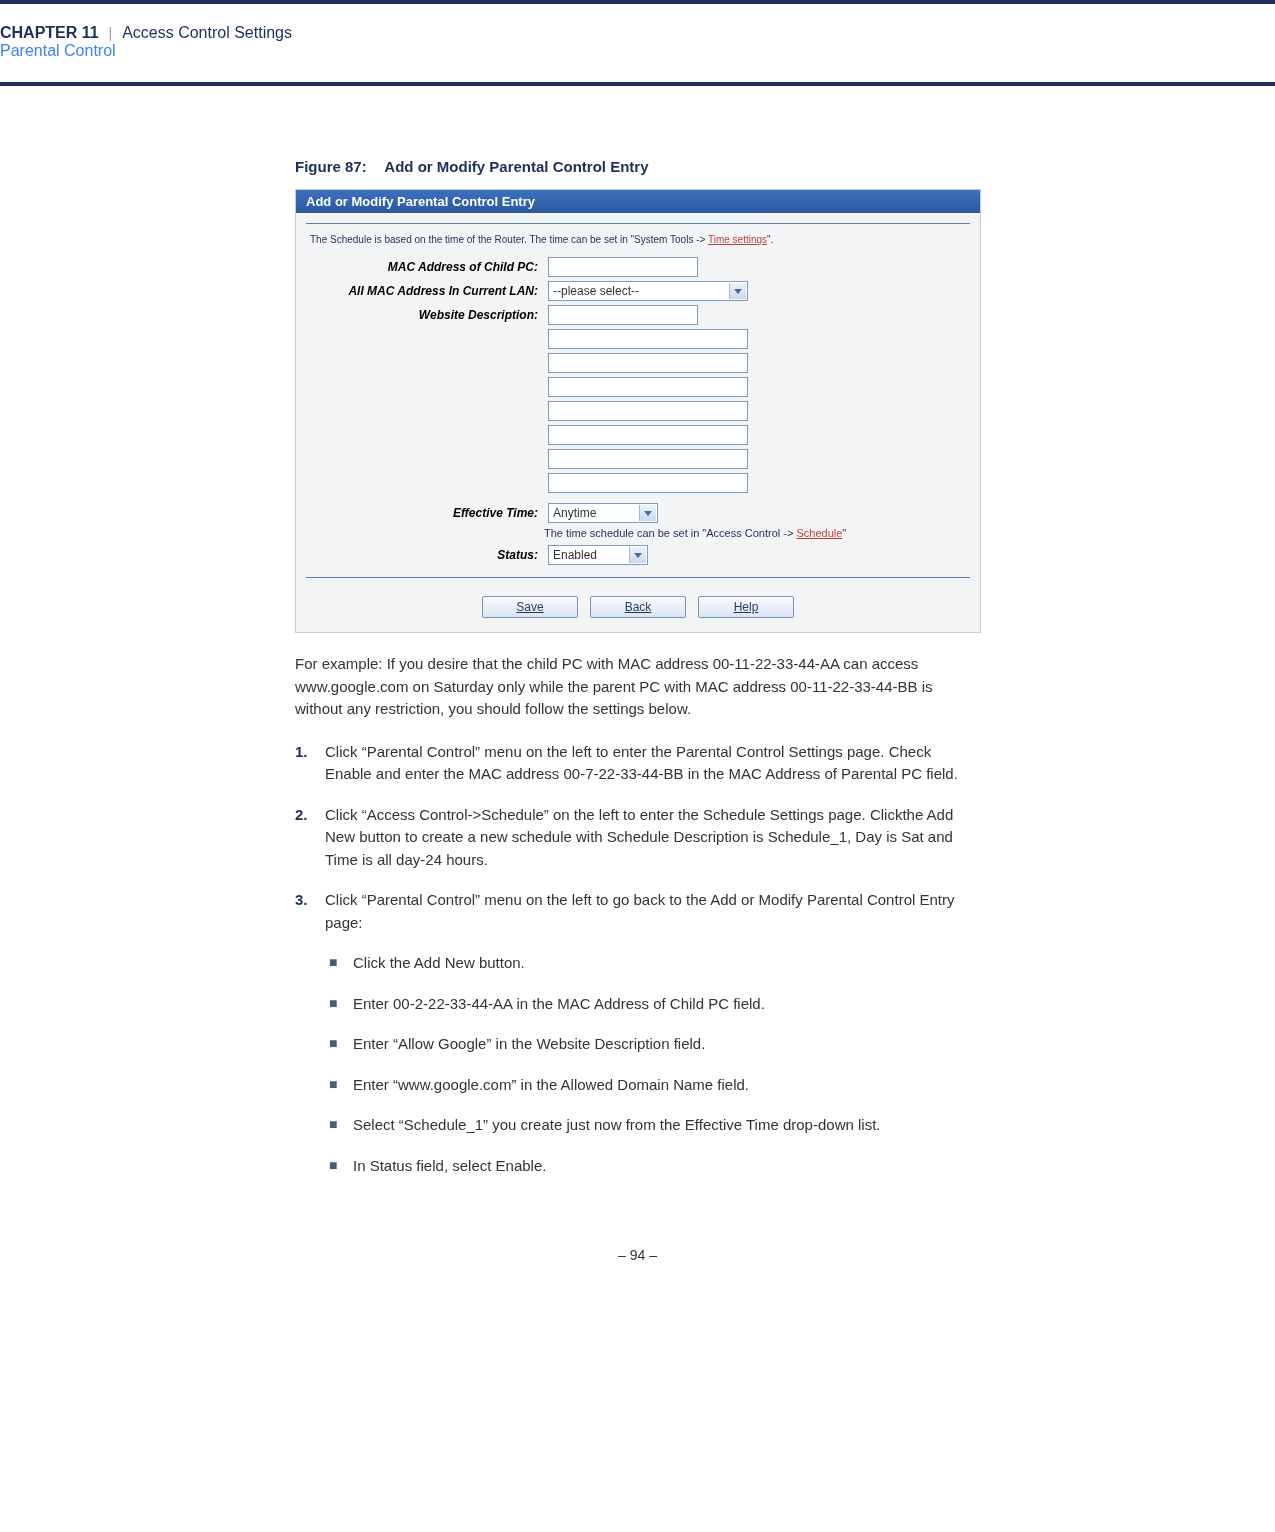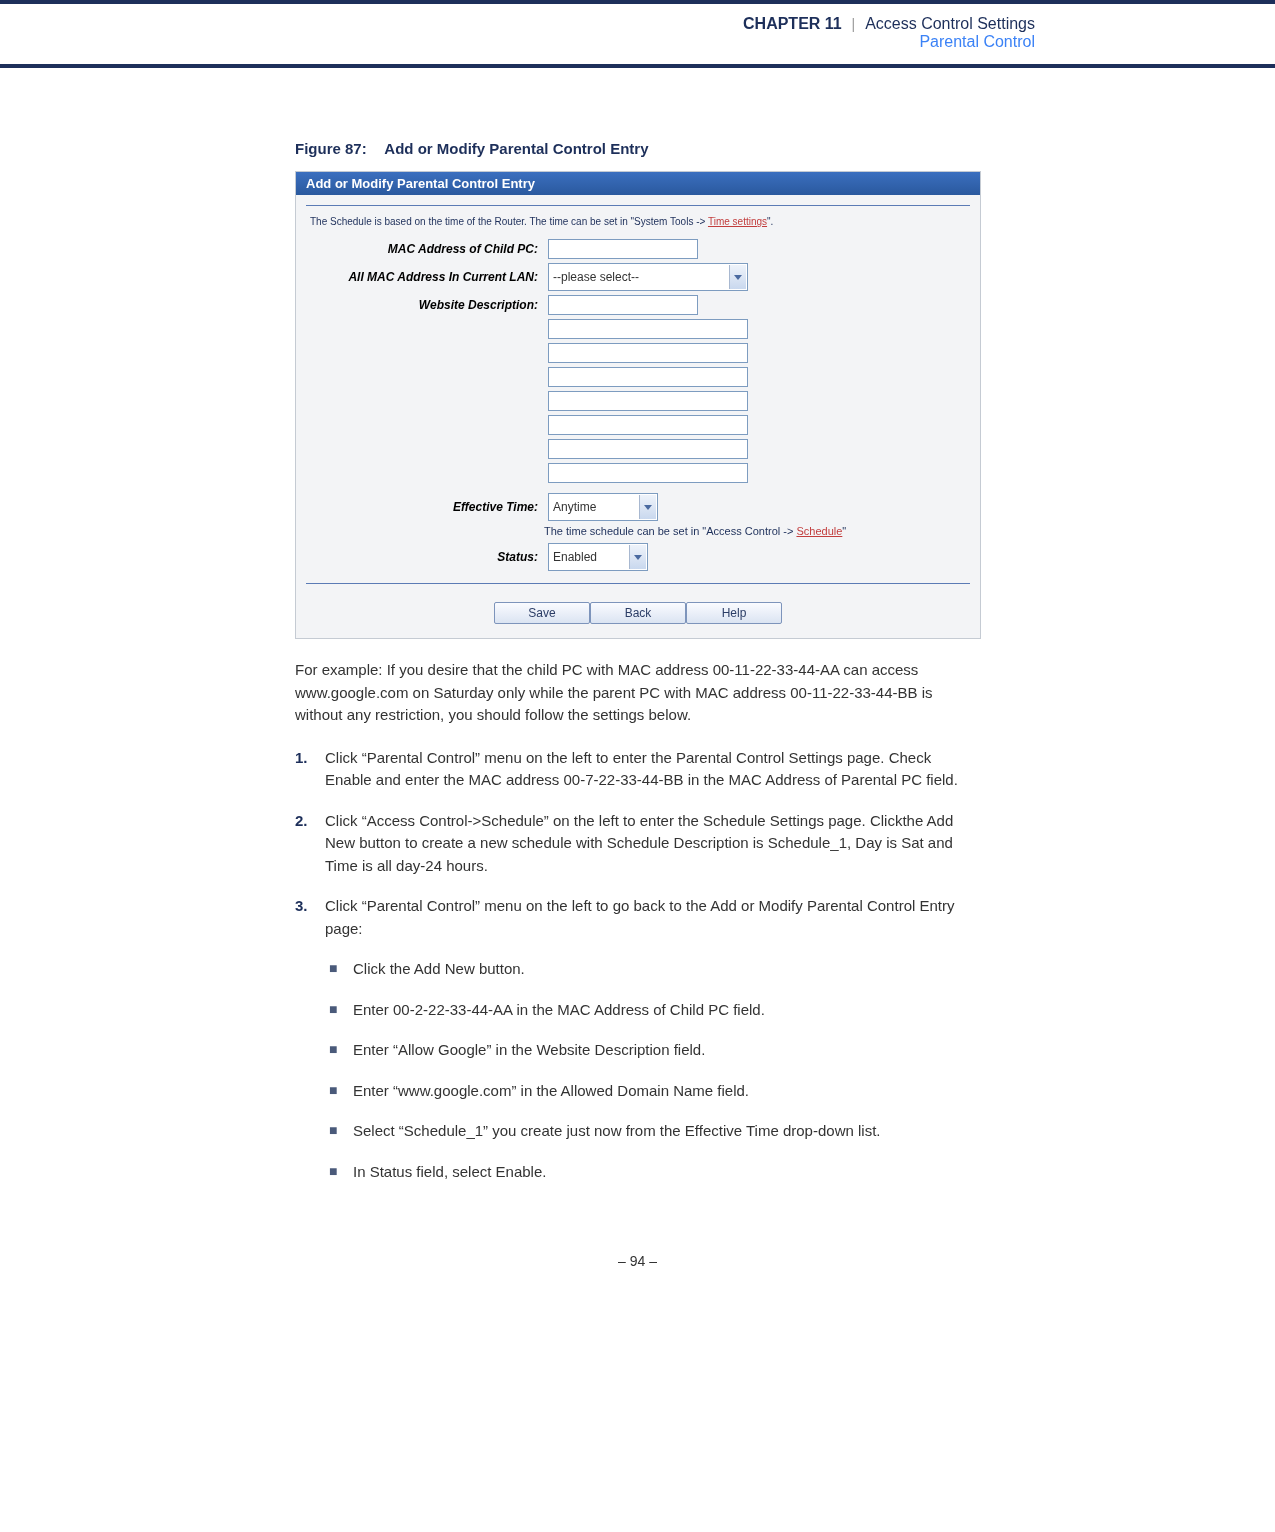--- a/index.html
+++ b/index.html
@@ -6,22 +6,21 @@
     body {
       font-family: Verdana, Geneva, sans-serif;
       font-size: 14px;
       color: #333;
       width: 1275px;
       background: #fff;
     }
     .header-bar {
       border-top: 4px solid #1d2f5a;
       background: #fff;
-      padding: 11px 0;
-      text-align: right;
+      padding: 20px 0;
       padding-right: 240px;
     }
     .header-chapter {
       color: #1d2f5a;
       font-weight: bold;
       font-variant: small-caps;
       font-size: 16px;
     }
     .header-sep {
       color: #999;
@@ -94,21 +93,21 @@
       background: #fff;
       height: 20px;
       width: 150px;
       font-size: 12px;
       padding: 0 4px;
     }
     .text-input.wide { width: 200px; }
     .select {
       border: 1px solid #7d9cc0;
       background: #fff;
-      height: 28px;
+      height: 20px;
       font-size: 12px;
       padding: 0 22px 0 4px;
       position: relative;
       display: inline-flex;
       align-items: center;
     }
     .select-arrow {
       position: absolute;
       right: 1px; top: 1px; bottom: 1px;
       width: 17px;
@@ -126,21 +125,23 @@
       color: #1d2f5a;
       font-size: 11px;
       padding-left: 248px;
       padding-top: 2px;
       padding-bottom: 4px;
     }
     .hint .link { color: #c23d3d; text-decoration: underline; }
     .button-row {
       display: flex;
       justify-content: center;
+      gap: 12px;
       padding: 12px 0 14px 0;
+      text-decoration: underline;
     }
     .btn {
       width: 96px;
       height: 22px;
       background: linear-gradient(#fafbff,#dbe4f2);
       border: 1px solid #7d94bb;
       border-radius: 2px;
       color: #2b3d66;
       font-size: 12px;
       display: inline-flex;

